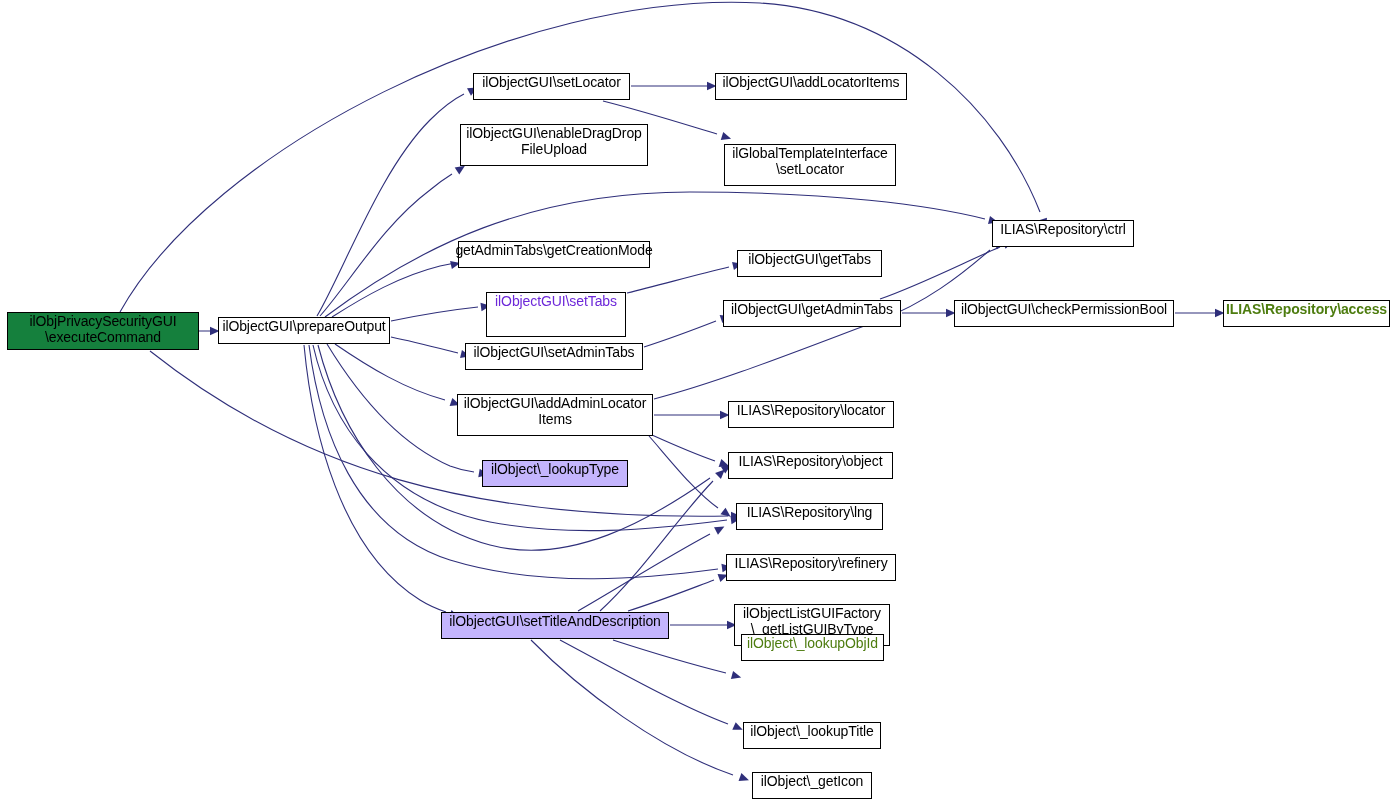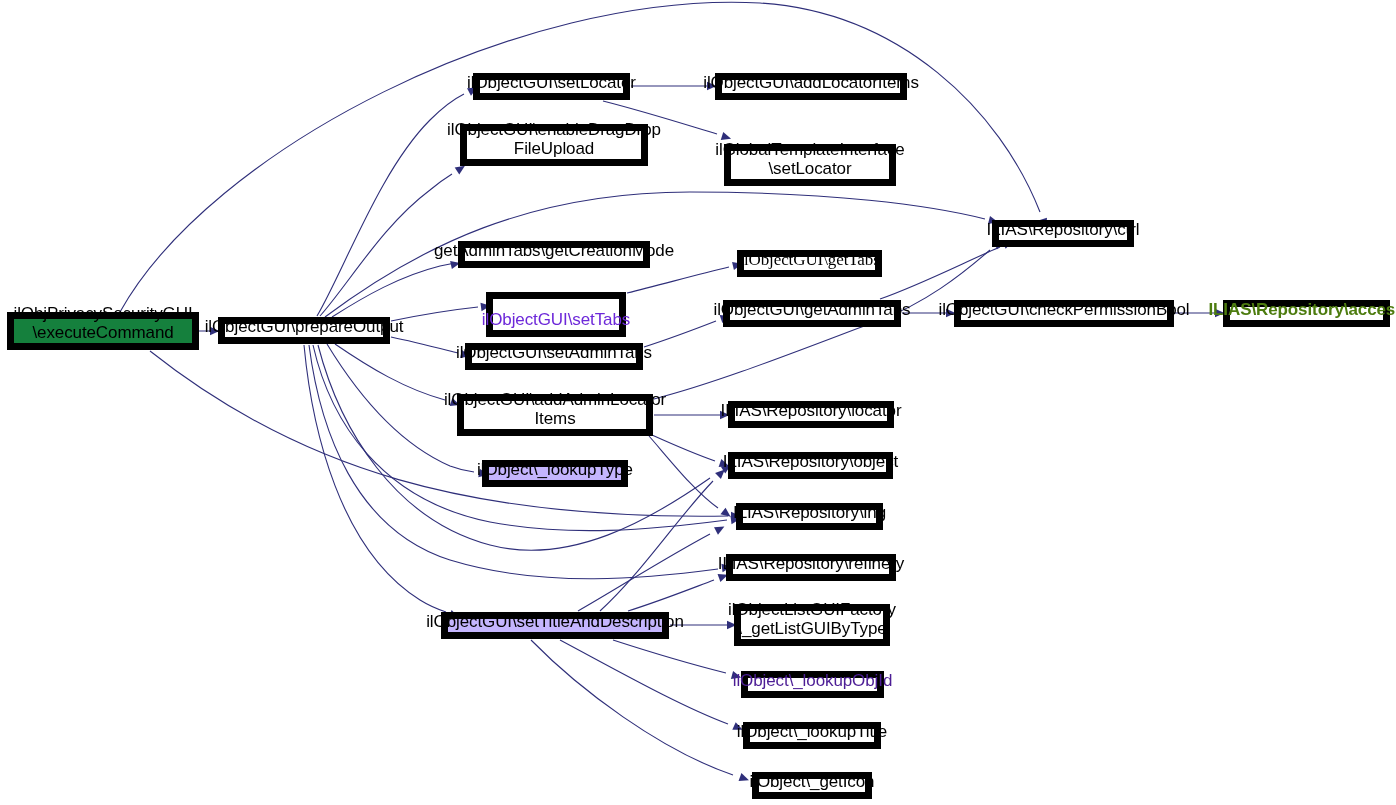--- a/index.html
+++ b/index.html
@@ -21,27 +21,27 @@
   #graph-svg {
     position: absolute;
     left: 0;
     top: 0;
     width: 1396px;
     height: 805px;
   }
   .node-box {
     position: absolute;
     box-sizing: border-box;
-    border: 7px solid #f97316;
+    border: 1px solid #f97316;
     background: #ffffff;
     color: #000000;
-    font-size: 17px;
+    font-size: 14px;
     line-height: 1.16;
     display: flex;
-    align-items: flex-end;
+    align-items: flex-start;
     justify-content: center;
     text-align: center;
     white-space: pre-line;
     letter-spacing: -0.1px;
   }
   .node-box.highlight {
     background: #bfbfbf;
   }
   .node-label {
     display: block;
@@ -135,33 +135,33 @@
 \executeCommand</span></div>
       <div class="node-box" style="left: 218px; top: 317px; width: 172px; height: 27px; border-color: rgb(0, 0, 0); background: rgb(255, 255, 255); color: rgb(0, 0, 0);"><span class="node-label">ilObjectGUI\prepareOutput</span></div>
       <div class="node-box" style="left: 473px; top: 73px; width: 157px; height: 27px; border-color: rgb(0, 0, 0); background: rgb(255, 255, 255); color: rgb(0, 0, 0);"><span class="node-label">ilObjectGUI\setLocator</span></div>
       <div class="node-box" style="left: 715px; top: 73px; width: 192px; height: 27px; border-color: rgb(0, 0, 0); background: rgb(255, 255, 255); color: rgb(0, 0, 0);"><span class="node-label">ilObjectGUI\addLocatorItems</span></div>
       <div class="node-box" style="left: 460px; top: 124px; width: 188px; height: 42px; border-color: rgb(0, 0, 0); background: rgb(255, 255, 255); color: rgb(0, 0, 0);"><span class="node-label">ilObjectGUI\enableDragDrop
 FileUpload</span></div>
       <div class="node-box" style="left: 724px; top: 124px; width: 172px; height: 42px; border-color: rgb(0, 0, 0); background: rgb(255, 255, 255); color: rgb(0, 0, 0); margin-top: 20px;"><span class="node-label">ilGlobalTemplateInterface
 \setLocator</span></div>
       <div class="node-box" style="left: 992px; top: 220px; width: 142px; height: 27px; border-color: rgb(0, 0, 0); background: rgb(255, 255, 255); color: rgb(0, 0, 0);"><span class="node-label">ILIAS\Repository\ctrl</span></div>
       <div class="node-box" style="left: 458px; top: 241px; width: 192px; height: 27px; border-color: rgb(0, 0, 0); background: rgb(255, 255, 255); color: rgb(0, 0, 0);"><span class="node-label">getAdminTabs\getCreationMode</span></div>
-      <div class="node-box" style="left: 737px; top: 250px; width: 145px; height: 27px; border-color: rgb(0, 0, 0); background: rgb(255, 255, 255); color: rgb(0, 0, 0); font-family: Liberation Serif, serif;"><span class="node-label">ilObjectGUI\getTabs</span></div>
+      <div class="node-box" style="left: 737px; top: 250px; width: 145px; height: 27px; border-color: rgb(0, 0, 0); background: rgb(255, 255, 255); color: rgb(0, 0, 0);"><span class="node-label">ilObjectGUI\getTabs</span></div>
       <div class="node-box" style="left: 486px; top: 292px; width: 140px; height: 45px; border-color: rgb(0, 0, 0); background: rgb(255, 255, 255); color: #6d28d9;"><span class="node-label">ilObjectGUI\setTabs</span></div>
       <div class="node-box" style="left: 723px; top: 300px; width: 178px; height: 27px; border-color: rgb(0, 0, 0); background: rgb(255, 255, 255); color: rgb(0, 0, 0);"><span class="node-label">ilObjectGUI\getAdminTabs</span></div>
       <div class="node-box" style="left: 954px; top: 300px; width: 220px; height: 27px; border-color: rgb(0, 0, 0); background: rgb(255, 255, 255); color: rgb(0, 0, 0);"><span class="node-label">ilObjectGUI\checkPermissionBool</span></div>
       <div class="node-box" style="left: 1223px; top: 300px; width: 167px; height: 27px; border-color: rgb(0, 0, 0); background: rgb(255, 255, 255); color: #4d7c0f; font-weight: bold;"><span class="node-label">ILIAS\Repository\access</span></div>
       <div class="node-box" style="left: 465px; top: 343px; width: 178px; height: 27px; border-color: rgb(0, 0, 0); background: rgb(255, 255, 255); color: rgb(0, 0, 0);"><span class="node-label">ilObjectGUI\setAdminTabs</span></div>
       <div class="node-box" style="left: 457px; top: 394px; width: 196px; height: 42px; border-color: rgb(0, 0, 0); background: rgb(255, 255, 255); color: rgb(0, 0, 0);"><span class="node-label">ilObjectGUI\addAdminLocator
 Items</span></div>
       <div class="node-box" style="left: 728px; top: 401px; width: 166px; height: 27px; border-color: rgb(0, 0, 0); background: rgb(255, 255, 255); color: rgb(0, 0, 0);"><span class="node-label">ILIAS\Repository\locator</span></div>
       <div class="node-box" style="left: 728px; top: 452px; width: 165px; height: 27px; border-color: rgb(0, 0, 0); background: rgb(255, 255, 255); color: rgb(0, 0, 0);"><span class="node-label">ILIAS\Repository\object</span></div>
       <div class="node-box" style="left: 482px; top: 460px; width: 146px; height: 27px; border-color: rgb(0, 0, 0); background: #c4b5fd; color: rgb(0, 0, 0);"><span class="node-label">ilObject\_lookupType</span></div>
       <div class="node-box" style="left: 736px; top: 503px; width: 147px; height: 27px; border-color: rgb(0, 0, 0); background: rgb(255, 255, 255); color: rgb(0, 0, 0);"><span class="node-label">ILIAS\Repository\lng</span></div>
       <div class="node-box" style="left: 726px; top: 554px; width: 170px; height: 27px; border-color: rgb(0, 0, 0); background: rgb(255, 255, 255); color: rgb(0, 0, 0);"><span class="node-label">ILIAS\Repository\refinery</span></div>
       <div class="node-box" style="left: 441px; top: 612px; width: 228px; height: 27px; border-color: rgb(0, 0, 0); background: #c4b5fd; color: rgb(0, 0, 0);"><span class="node-label">ilObjectGUI\setTitleAndDescription</span></div>
       <div class="node-box" style="left: 734px; top: 604px; width: 156px; height: 42px; border-color: rgb(0, 0, 0); background: rgb(255, 255, 255); color: rgb(0, 0, 0);"><span class="node-label">ilObjectListGUIFactory
 \_getListGUIByType</span></div>
-      <div class="node-box" style="left: 741px; top: 671px; width: 143px; height: 27px; border-color: rgb(0, 0, 0); background: rgb(255, 255, 255); color: #4c1d95;"><span class="node-label">ilObject\_lookupObjId</span></div>
+      <div class="node-box" style="left: 741px; top: 634px; width: 143px; height: 27px; border-color: rgb(0, 0, 0); background: rgb(255, 255, 255); color: #4d7c0f;"><span class="node-label">ilObject\_lookupObjId</span></div>
       <div class="node-box" style="left: 743px; top: 722px; width: 138px; height: 27px; border-color: rgb(0, 0, 0); background: rgb(255, 255, 255); color: rgb(0, 0, 0);"><span class="node-label">ilObject\_lookupTitle</span></div>
       <div class="node-box" style="left: 752px; top: 772px; width: 120px; height: 27px; border-color: rgb(0, 0, 0); background: rgb(255, 255, 255); color: rgb(0, 0, 0);"><span class="node-label">ilObject\_getIcon</span></div>
     </div>
 </div>
 
 </body></html>

